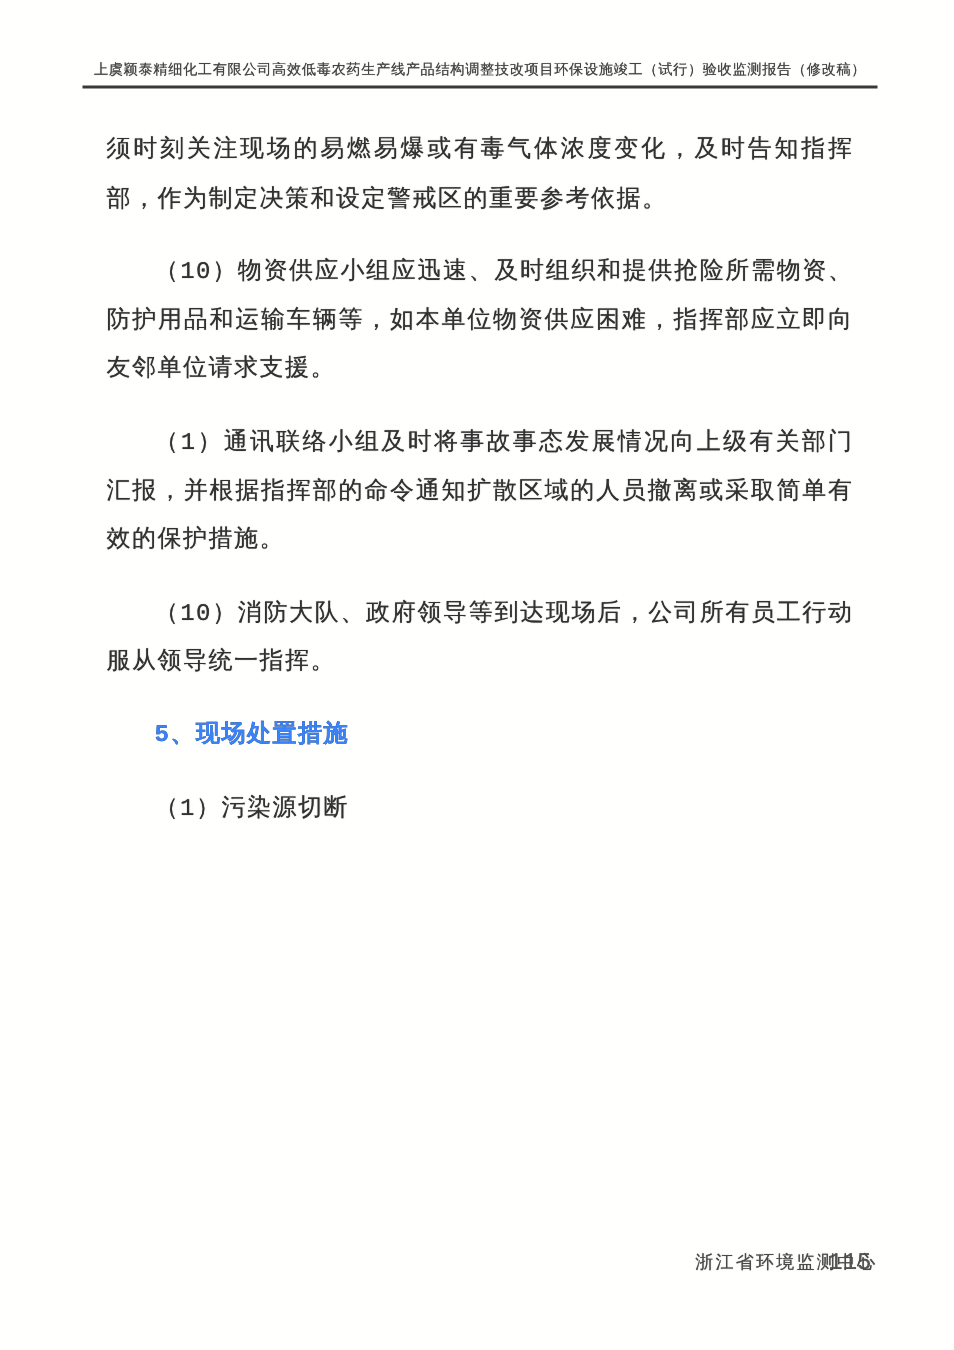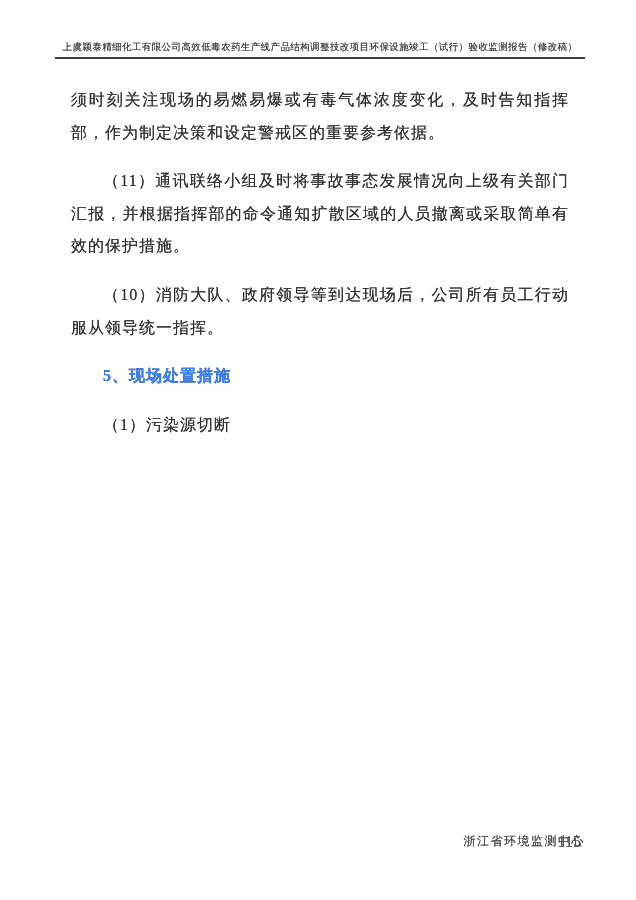--- a/index.html
+++ b/index.html
@@ -6,21 +6,21 @@
     margin: 0;
     padding: 0;
     background: #ffffff;
   }
   .page {
     position: relative;
     width: 636px;
     height: 900px;
     background: #fdfdfc;
     overflow: hidden;
-    font-family: Liberation Serif, serif;
+    font-family: Liberation Mono, monospace;
     color: #2e2e2e;
     
     filter: contrast(1.02);
   }
   .header {
     position: absolute;
     top: 36px;
     left: 55px;
     width: 530px;
     border-bottom: 2px solid #3a3a3a;
@@ -89,21 +89,22 @@
 <body>
 
 <div class="page">
 
   <div class="header">
     <span class="header-text">上虞颖泰精细化工有限公司高效低毒农药生产线产品结构调整技改项目环保设施竣工（试行）验收监测报告（修改稿）</span>
   </div>
 
   <div class="body-text">
     <p class="no-indent">须时刻关注现场的易燃易爆或有毒气体浓度变化，及时告知指挥部，作为制定决策和设定警戒区的重要参考依据。</p>
-    <p>（11）通讯联络小组及时将事故事态发展情况向上级有关部门汇报，并根据指挥部的命令通知扩散区域的人员撤离或采取简单有效的保护措施。</p>
+    <p>（10）物资供应小组应迅速、及时组织和提供抢险所需物资、防护用品和运输车辆等，如本单位物资供应困难，指挥部应立即向友邻单位请求支援。</p>
+    <p>（1）通讯联络小组及时将事故事态发展情况向上级有关部门汇报，并根据指挥部的命令通知扩散区域的人员撤离或采取简单有效的保护措施。</p>
     <p>（10）消防大队、政府领导等到达现场后，公司所有员工行动服从领导统一指挥。</p>
     <p class="heading">5、现场处置措施</p>
     <p>（1）污染源切断</p>
 
   </div>
 
   <div class="footer">
     <span class="page-num">115</span>
     <span class="org">浙江省环境监测中心</span>
   </div>

